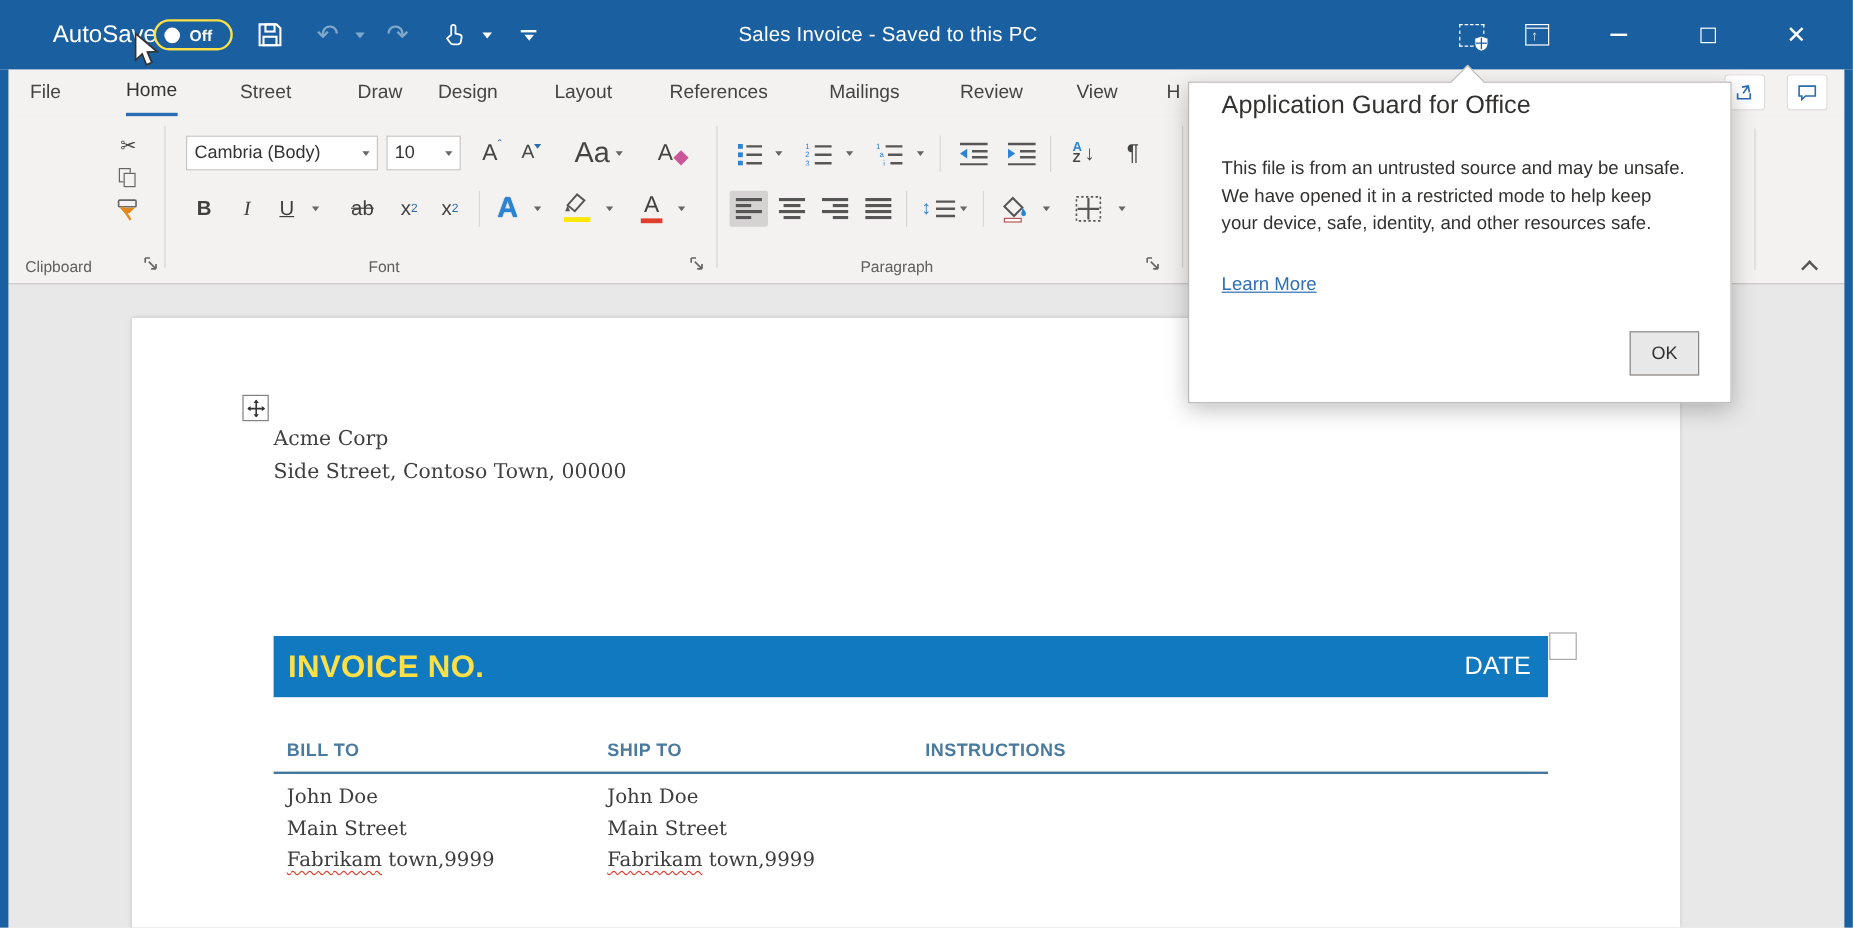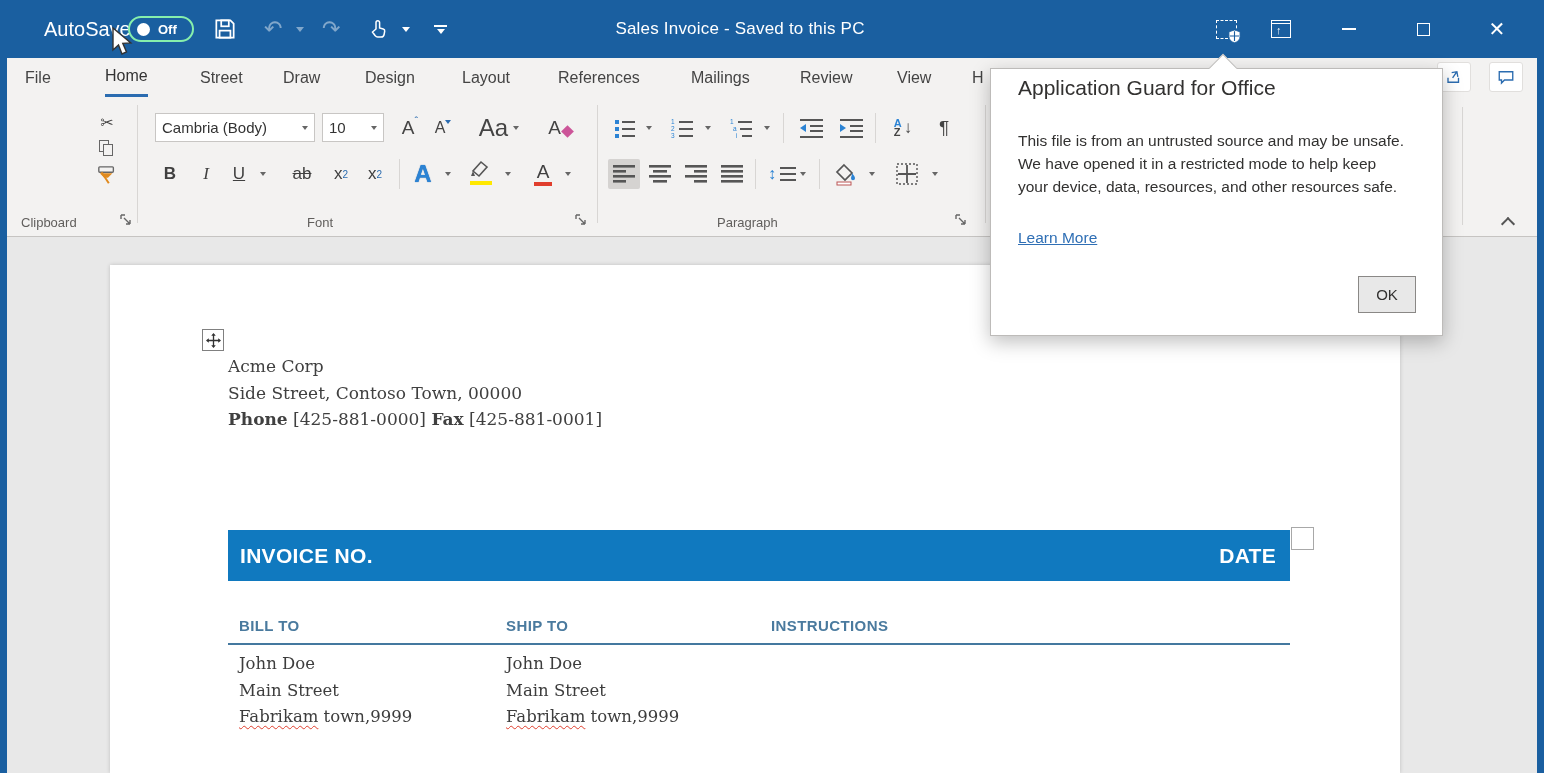--- a/index.html
+++ b/index.html
@@ -3,21 +3,21 @@
 <meta charset="utf-8">
 <style>
   * { margin:0; padding:0; box-sizing:border-box; }
   html,body { width:1544px; height:773px; overflow:hidden; font-family:"Liberation Sans", sans-serif; background:#e8e8e8; }
 
   
   #titlebar { position:absolute; left:0; top:0; width:1544px; height:58px; background:#1a5fa0; color:#fff; }
   .tb-item { position:absolute; top:0; height:58px; display:flex; align-items:center; color:#fff; }
   #autosave-label { left:44px; font-size:20px; }
   #autosave-toggle { left:128px; }
-  .pill { width:66px; height:26px; border:2px solid #86efac; border-radius:13px; display:flex; align-items:center; padding:0 7px; gap:8px; }
+  .pill { width:66px; height:26px; border:2px solid #fde047; border-radius:13px; display:flex; align-items:center; padding:0 7px; gap:8px; }
   .pill .dot { width:13px; height:13px; border-radius:50%; background:#fff; }
   .pill .state { color:#fff; font-size:13px; font-weight:bold; }
   #save-btn { left:212px; }
   #undo-btn { left:264px; opacity:.45; font-size:22px; }
   #undo-chev { left:296px; opacity:.45; }
   #redo-btn { left:322px; opacity:.45; font-size:22px; }
   #touch-btn { left:366px; }
   #touch-chev { left:402px; }
   #qat-btn { left:434px; flex-direction:column; justify-content:center; }
   #qat-btn .bar { width:13px; border-top:2px solid #fff; margin-bottom:2px; }
@@ -68,22 +68,22 @@
 
   
   #canvas { position:absolute; left:7px; top:238px; width:1530px; height:535px; background:#e8e8e8; }
   #page { position:absolute; left:103px; top:27px; width:1290px; height:508px; background:#fff; box-shadow:0 0 4px rgba(0,0,0,.18); }
   .serif { font-family:"DejaVu Serif","Liberation Serif",serif; }
   #move-handle { position:absolute; left:92px; top:64px; width:22px; height:22px; border:1px solid #808080; background:#fff; display:flex; align-items:center; justify-content:center; }
   #company { position:absolute; left:118px; top:88px; font-size:17px; line-height:26.5px; color:#404040; }
   #invoice-title-box { position:absolute; left:783px; top:87px; width:397px; height:83px; border:2px solid #1f1f1f; outline:1px solid #9a9a9a; outline-offset:1px; display:flex; align-items:center; justify-content:center; }
   #invoice-title-box span { font-size:45px; font-weight:300; color:#1377c4; letter-spacing:1px; }
   #blue-header { position:absolute; left:118px; top:265px; width:1062px; height:51px; background:#1079bf; display:flex; align-items:center; justify-content:space-between; padding:0 14px 0 12px; }
-  #blue-header .hleft { color:#ffffff; font-size:21px; font-weight:bold; letter-spacing:.3px; }
-  #blue-header .hright { color:#fff; font-size:21px; font-weight:700; letter-spacing:.3px; }
+  #blue-header .hleft { color:#fde047; font-size:26px; font-weight:bold; letter-spacing:.3px; }
+  #blue-header .hright { color:#fff; font-size:21px; font-weight:400; letter-spacing:.3px; }
   #corner-box { position:absolute; left:1181px; top:262px; width:23px; height:23px; background:#fff; border:1.5px solid #a8a8a8; }
   .colhead { position:absolute; top:352px; font-size:15px; font-weight:600; color:#4a7a9e; letter-spacing:.4px; }
   #col-rule { position:absolute; left:118px; top:378px; width:1062px; border-top:2px solid #44789f; }
   .addr { position:absolute; top:386px; font-size:16.5px; line-height:26.5px; color:#3d3d3d; }
   .misspell { text-decoration:underline wavy #e03e2d 1px; text-underline-offset:3px; }
 
   
   #border-left { position:absolute; left:0; top:58px; width:7px; height:715px; background:#1a5fa0; }
   #border-right { position:absolute; left:1537px; top:58px; width:7px; height:715px; background:#1a5fa0; }
 
@@ -159,21 +159,21 @@
     </div>
   <div class="tb-item" id="close-btn">
       <span>✕</span>
     </div>
 </div>
 
 <div id="tabsrow">
   <div class="rtab" style="left:18px">File</div>
   <div class="rtab active" style="left:98px">Home</div>
   <div class="rtab" style="left:193px">Street</div>
-  <div class="rtab" style="left:276px">Draw</div>
+  <div class="rtab" style="left:291px">Draw</div>
   <div class="rtab" style="left:358px">Design</div>
   <div class="rtab" style="left:455px">Layout</div>
   <div class="rtab" style="left:551px">References</div>
   <div class="rtab" style="left:684px">Mailings</div>
   <div class="rtab" style="left:793px">Review</div>
   <div class="rtab" style="left:890px">View</div>
   <div class="rtab" style="left:965px">H</div>
   <div class="iconbtn-sm" style="left:1430px">
     <svg width="18" height="18" viewBox="0 0 24 24">
         <path d="M4 13v6h14v-6" fill="none" stroke="#2b6cb0" stroke-width="1.8"></path>
@@ -453,21 +453,20 @@
     <div id="move-handle">
       <svg width="15" height="15" viewBox="0 0 16 16">
         <path d="M8 1v14M1 8h14" stroke="#333" stroke-width="1.4"></path>
         <path d="M8 0l2.4 3H5.6zM8 16l2.4-3H5.6zM0 8l3-2.4v4.8zM16 8l-3-2.4v4.8z" fill="#333"></path>
       </svg>
     </div>
 
     <div id="company" class="serif">
       <div>Acme Corp</div>
       <div>Side Street, Contoso Town, 00000</div>
-      <div><b>Phone</b><span> [425-881-0000] </span><b>Fax</b><span> [425-881-0001]</span></div>
     </div>
 
 
     <div id="blue-header">
       <span class="hleft">INVOICE NO.</span>
       <span class="hright">DATE</span>
     </div>
     <div id="corner-box"></div>
 
     <div class="colhead" style="left:129px;">BILL TO</div>
@@ -485,21 +484,21 @@
       <div>Main Street</div>
       <div><span class="misspell">Fabrikam</span><span> town,9999</span></div>
     </div>
 
   </div>
 </div>
 
 <div id="guard-popup">
   <div class="pointer"></div>
   <div id="guard-title">Application Guard for Office</div>
-  <div id="guard-body">This file is from an untrusted source and may be unsafe. We have opened it in a restricted mode to help keep your device, data, resources, and other resources safe.</div>
+  <div id="guard-body">This file is from an untrusted source and may be unsafe. We have opened it in a restricted mode to help keep your device, safe, identity, and other resources safe.</div>
   <a id="guard-link">Learn More</a>
   <div id="guard-ok">OK</div>
 </div>
 
 <div id="border-left"></div>
 <div id="border-right"></div>
 
 <svg id="cursor" width="26" height="30" viewBox="0 0 26 30">
   <path d="M3 2l0 22 5.5-5 3.5 9 4.5-2-3.7-8.6 8 -0.4z" fill="#fff" stroke="#333" stroke-width="1.4"></path>
 </svg>

